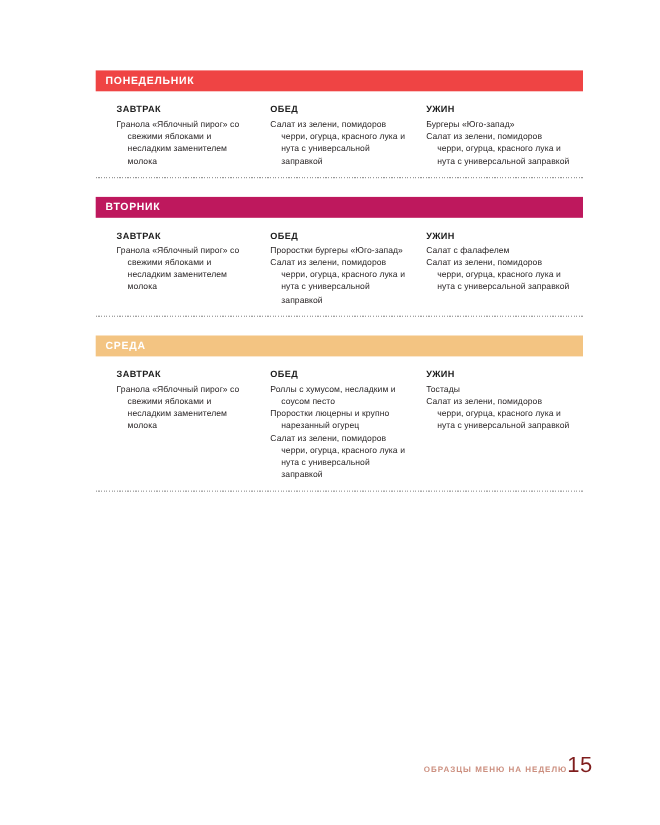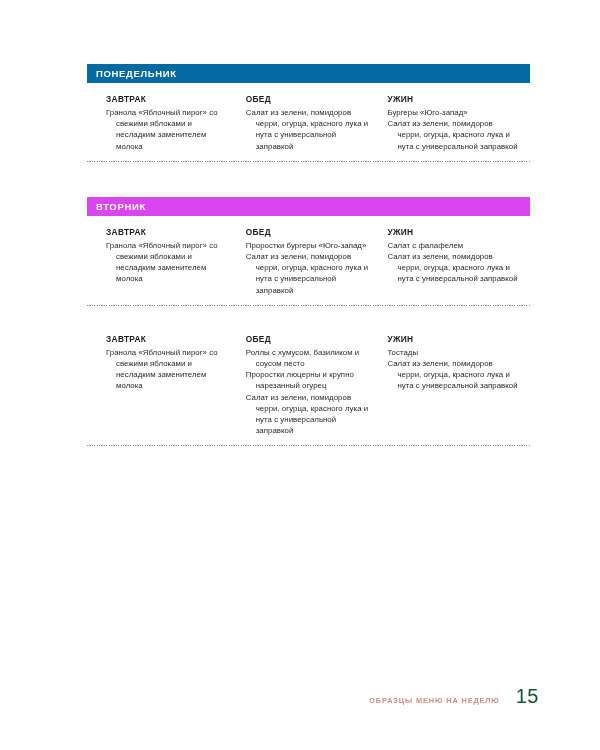--- a/index.html
+++ b/index.html
@@ -44,22 +44,22 @@
     line-height: 19px;
     padding: 0 0 0 9px;
     box-sizing: border-box;
     color: #ffffff;
     font-size: 9.5px;
     font-weight: bold;
     letter-spacing: 0.65px;
     text-transform: uppercase;
     white-space: nowrap;
   }
-  .day-header.mon { background: #0369a1; }
-  .day-header.tue { background: #d946ef; margin-top: 18px; }
+  .day-header.mon { background: #ef4444; }
+  .day-header.tue { background: #be185d; }
   .day-header.wed { background: #f3c482; }
 
   .meals-row {
     display: flex;
     padding-top: 11px;
     padding-left: 3px;
     margin-left: 16px;
   }
 
   .meal-col {
@@ -105,34 +105,33 @@
 
   .block-gap { height: 17px; }
 
   
   .footer {
     position: absolute;
     right: 61px;
     bottom: 44px;
     display: flex;
     align-items: baseline;
-    gap: 16px;
   }
   .footer-label {
     font-size: 7.3px;
     font-weight: bold;
     letter-spacing: 0.9px;
     color: #cc8f7f;
     text-transform: uppercase;
     white-space: nowrap;
   }
   .footer-page {
     font-size: 20px;
     font-weight: normal;
-    color: #14532d;
+    color: #7f1d1d;
     letter-spacing: 0.5px;
     line-height: 1;
   }
 </style>
 </head>
 <body>
 
 <div class="page">
 
   <div class="menu-area">
@@ -176,28 +175,29 @@
           <p class="meal-item">Салат с фалафелем</p>
           <p class="meal-item">Салат из зелени, помидоров черри, огурца, красного лука и нута с универсальной заправкой</p>
         </div>
       </div>
       <div class="separator"></div>
     </div>
 
     <div class="block-gap"></div>
 
     <div class="day-block">
+      <div class="day-header wed">СРЕДА</div>
       <div class="meals-row">
         <div class="meal-col">
           <div class="meal-title">ЗАВТРАК</div>
           <p class="meal-item">Гранола «Яблочный пирог» со свежими яблоками и несладким заменителем молока</p>
         </div>
         <div class="meal-col">
           <div class="meal-title">ОБЕД</div>
-          <p class="meal-item">Роллы с хумусом, базиликом и соусом песто</p>
+          <p class="meal-item">Роллы с хумусом, несладким и соусом песто</p>
           <p class="meal-item">Проростки люцерны и крупно нарезанный огурец</p>
           <p class="meal-item">Салат из зелени, помидоров черри, огурца, красного лука и нута с универсальной заправкой</p>
         </div>
         <div class="meal-col">
           <div class="meal-title">УЖИН</div>
           <p class="meal-item">Тостады</p>
           <p class="meal-item">Салат из зелени, помидоров черри, огурца, красного лука и нута с универсальной заправкой</p>
         </div>
       </div>
       <div class="separator"></div>

